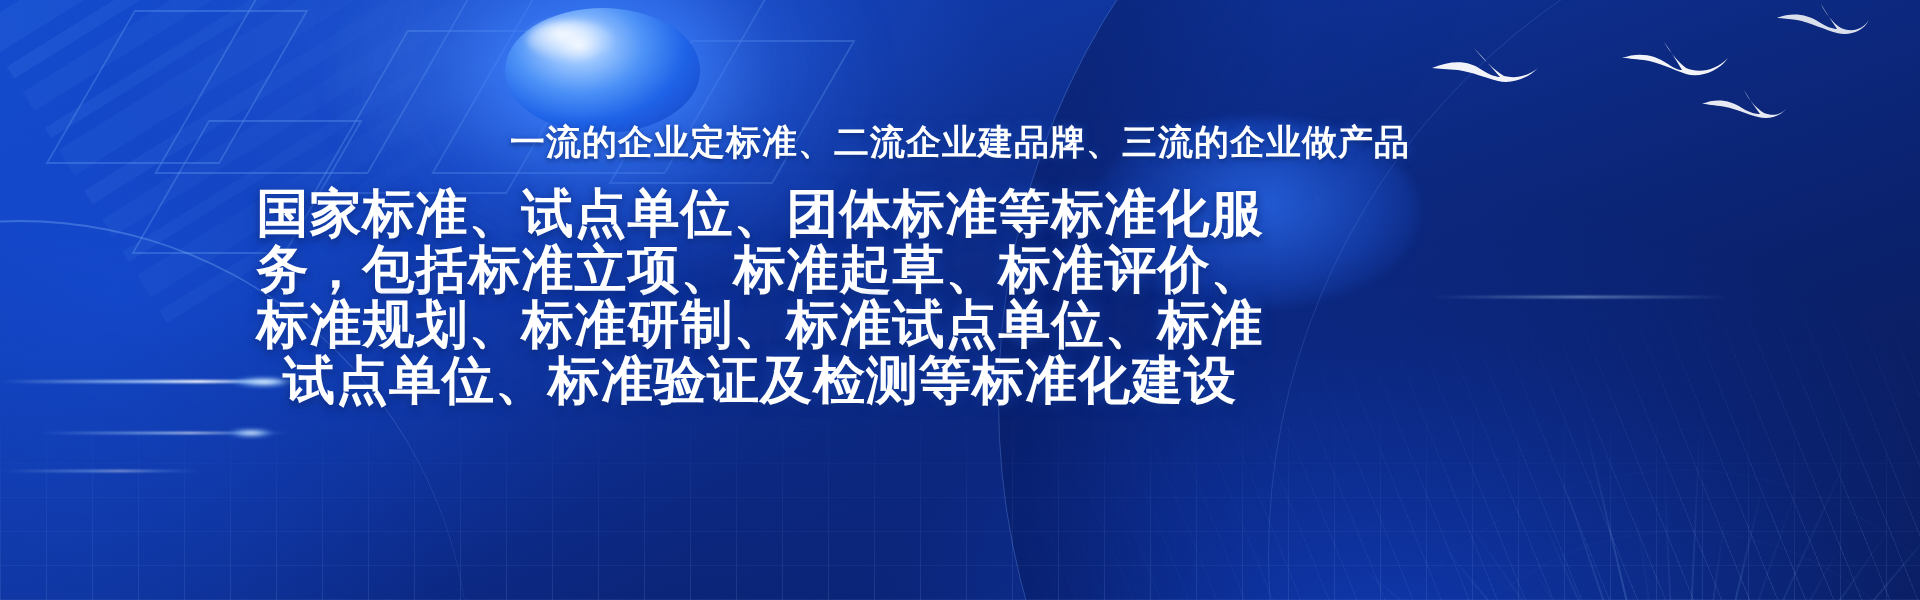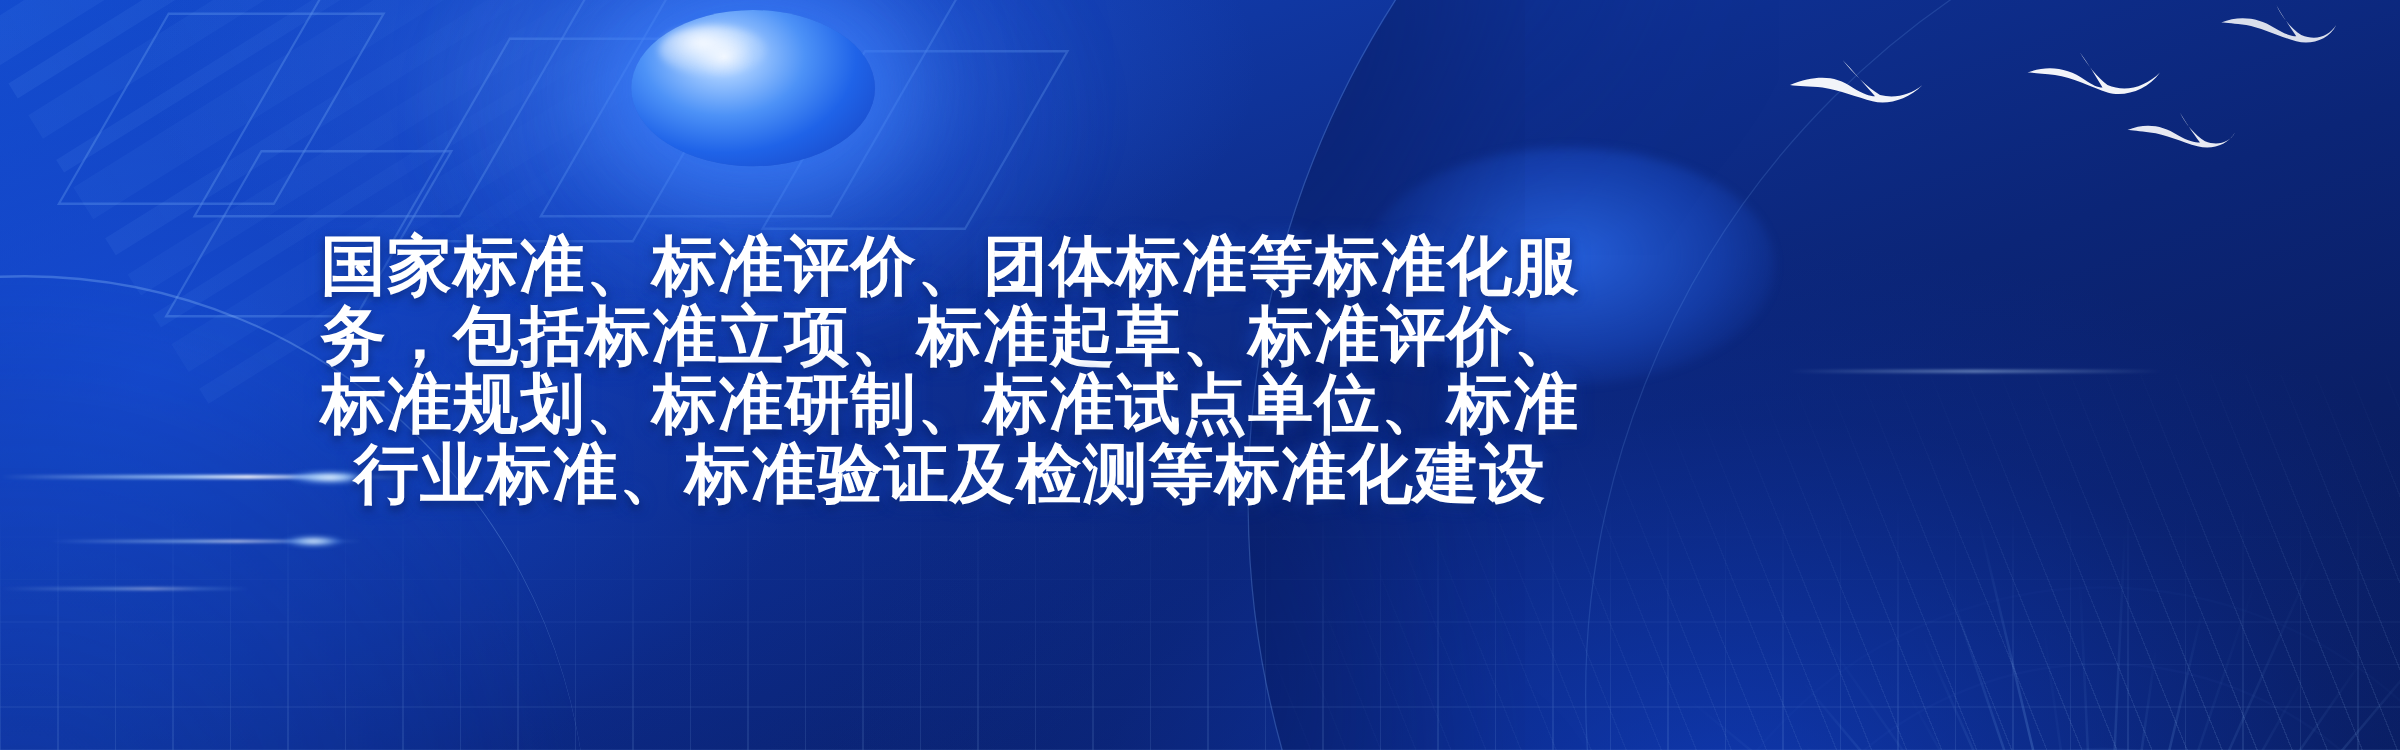--- a/index.html
+++ b/index.html
@@ -197,20 +197,21 @@
     </svg>
     <svg class="bird" style="left:1700px;top:88px" width="90" height="34" viewBox="0 0 90 34">
       <path d="M2 16 C16 10 30 12 42 20 C50 25 56 26 60 26 C54 18 48 9 44 2 C48 11 56 20 64 25 C74 29 84 26 88 18 C82 28 70 32 58 29 C46 26 32 19 20 18 C12 17 5 16 2 16 Z" fill="#ffffff" opacity="0.9"></path>
     </svg>
     <svg class="bird" style="left:1775px;top:2px" width="96" height="36" viewBox="0 0 96 36">
       <path d="M2 16 C16 10 32 12 44 20 C52 25 58 27 62 27 C56 18 50 9 46 2 C50 11 58 21 66 26 C78 31 88 27 94 18 C88 30 74 34 62 31 C50 28 34 20 22 18 C13 17 6 16 2 16 Z" fill="#ffffff" opacity="0.85"></path>
     </svg>
   </div>
 
   <div class="content">
+    <div class="subtitle">一流的企业定标准、二流企业建品牌、三流的企业做产品</div>
     <div class="headline">
-      <div>国家标准、标准评价、团体标准等标准化服</div>
+      <div>国家标准、试点单位、团体标准等标准化服</div>
       <div>务，包括标准立项、标准起草、标准评价、</div>
       <div>标准规划、标准研制、标准试点单位、标准</div>
-      <div>行业标准、标准验证及检测等标准化建设</div>
+      <div>试点单位、标准验证及检测等标准化建设</div>
     </div>
   </div>
 </div>
 
 </body></html>

